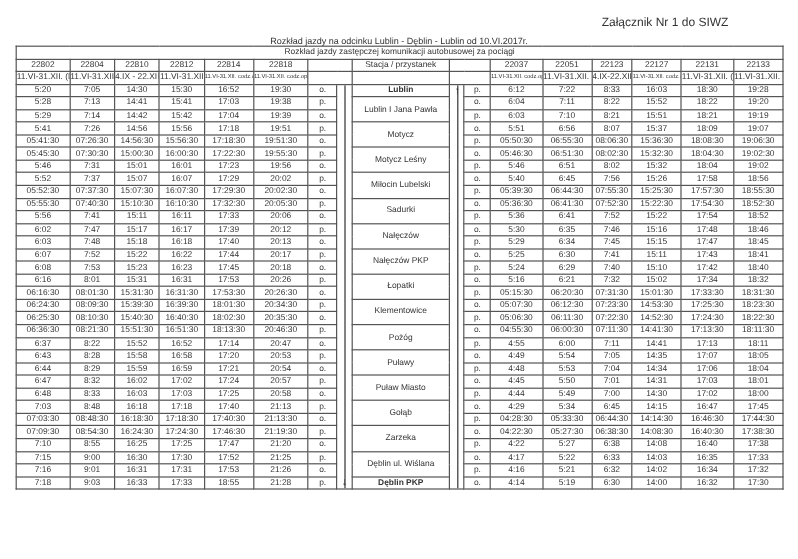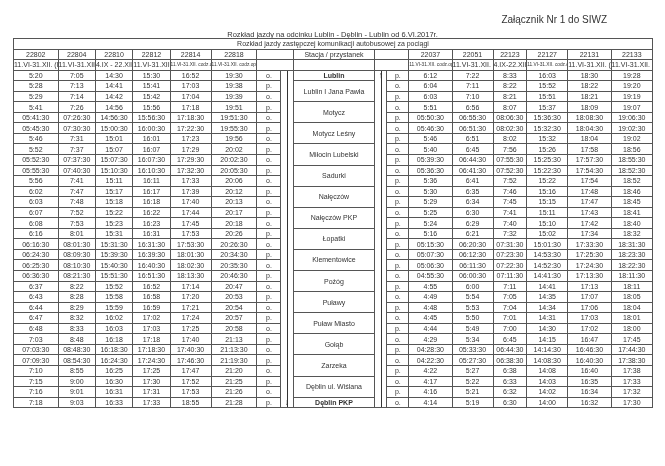--- a/index.html
+++ b/index.html
@@ -16,21 +16,21 @@
   td.station { font-size:6.5px; white-space:normal; line-height:9px; }
   td.station.bold { font-weight:bold; }
   td.arrow { border-top:none; border-bottom:none; position:relative; }
   td.arrow .line { position:absolute; left:50%; top:0; bottom:0; border-left:1px solid #333; }
   .arr { font-size:9px; font-weight:bold; color:#333; }
 </style>
 </head>
 <body>
 
 <div class="annex">Załącznik Nr 1 do SIWZ</div>
-<div class="title">Rozkład jazdy na odcinku Lublin - Dęblin - Lublin od 6.VI.2017r.</div>
+<div class="title">Rozkład jazdy na odcinku Lublin - Dęblin - Lublin od 10.VI.2017r.</div>
 
 <table class="tt">
   <colgroup>
     <col style="width:37px">
       <col style="width:31px">
       <col style="width:31px">
       <col style="width:31px">
       <col style="width:34px">
       <col style="width:38px">
     <col style="width:20px">

